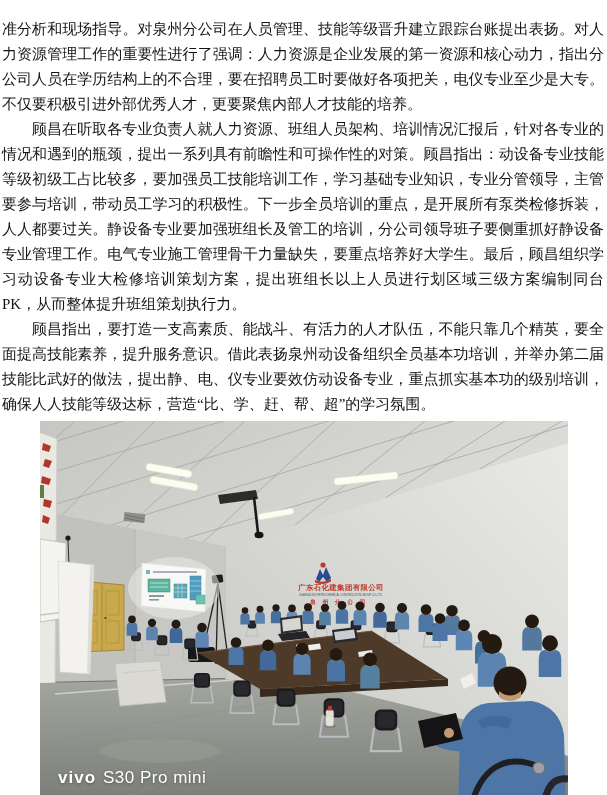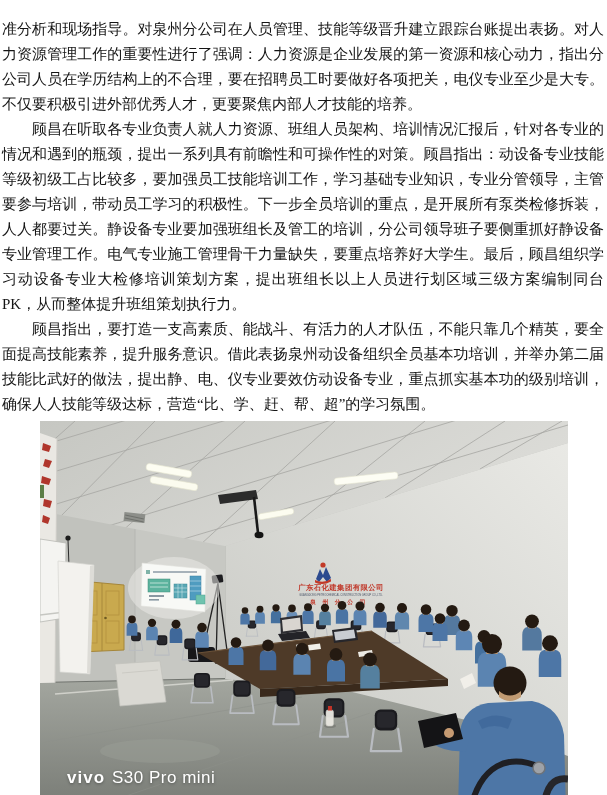--- a/index.html
+++ b/index.html
@@ -23,21 +23,21 @@
   .photo{
     position:relative;
     margin:4px 0 0 40px;
     width:528px;height:451px;
     overflow:hidden;
     background:#c9cac5;
     text-align:right;
   }
   .photo svg{display:block;width:528px;height:390px;}
   .watermark{
-    position:absolute;left:27px;top:346px;
+    position:absolute;left:18px;top:346px;
     color:#ffffff;
     font-family:"Liberation Sans","DejaVu Sans",sans-serif;
     text-shadow:0 1px 3px rgba(0,0,0,.35);
     line-height:1.25;
   }
   .wm-line1{font-size:17px;letter-spacing:.5px;}
   .wm-brand{font-weight:700;letter-spacing:1px;}
   .wm-model{font-weight:500;margin-left:7px;}
   .wm-date{font-size:11px;margin-top:3px;color:rgba(255,255,255,.78);font-weight:400;letter-spacing:.5px;}
 </style>

